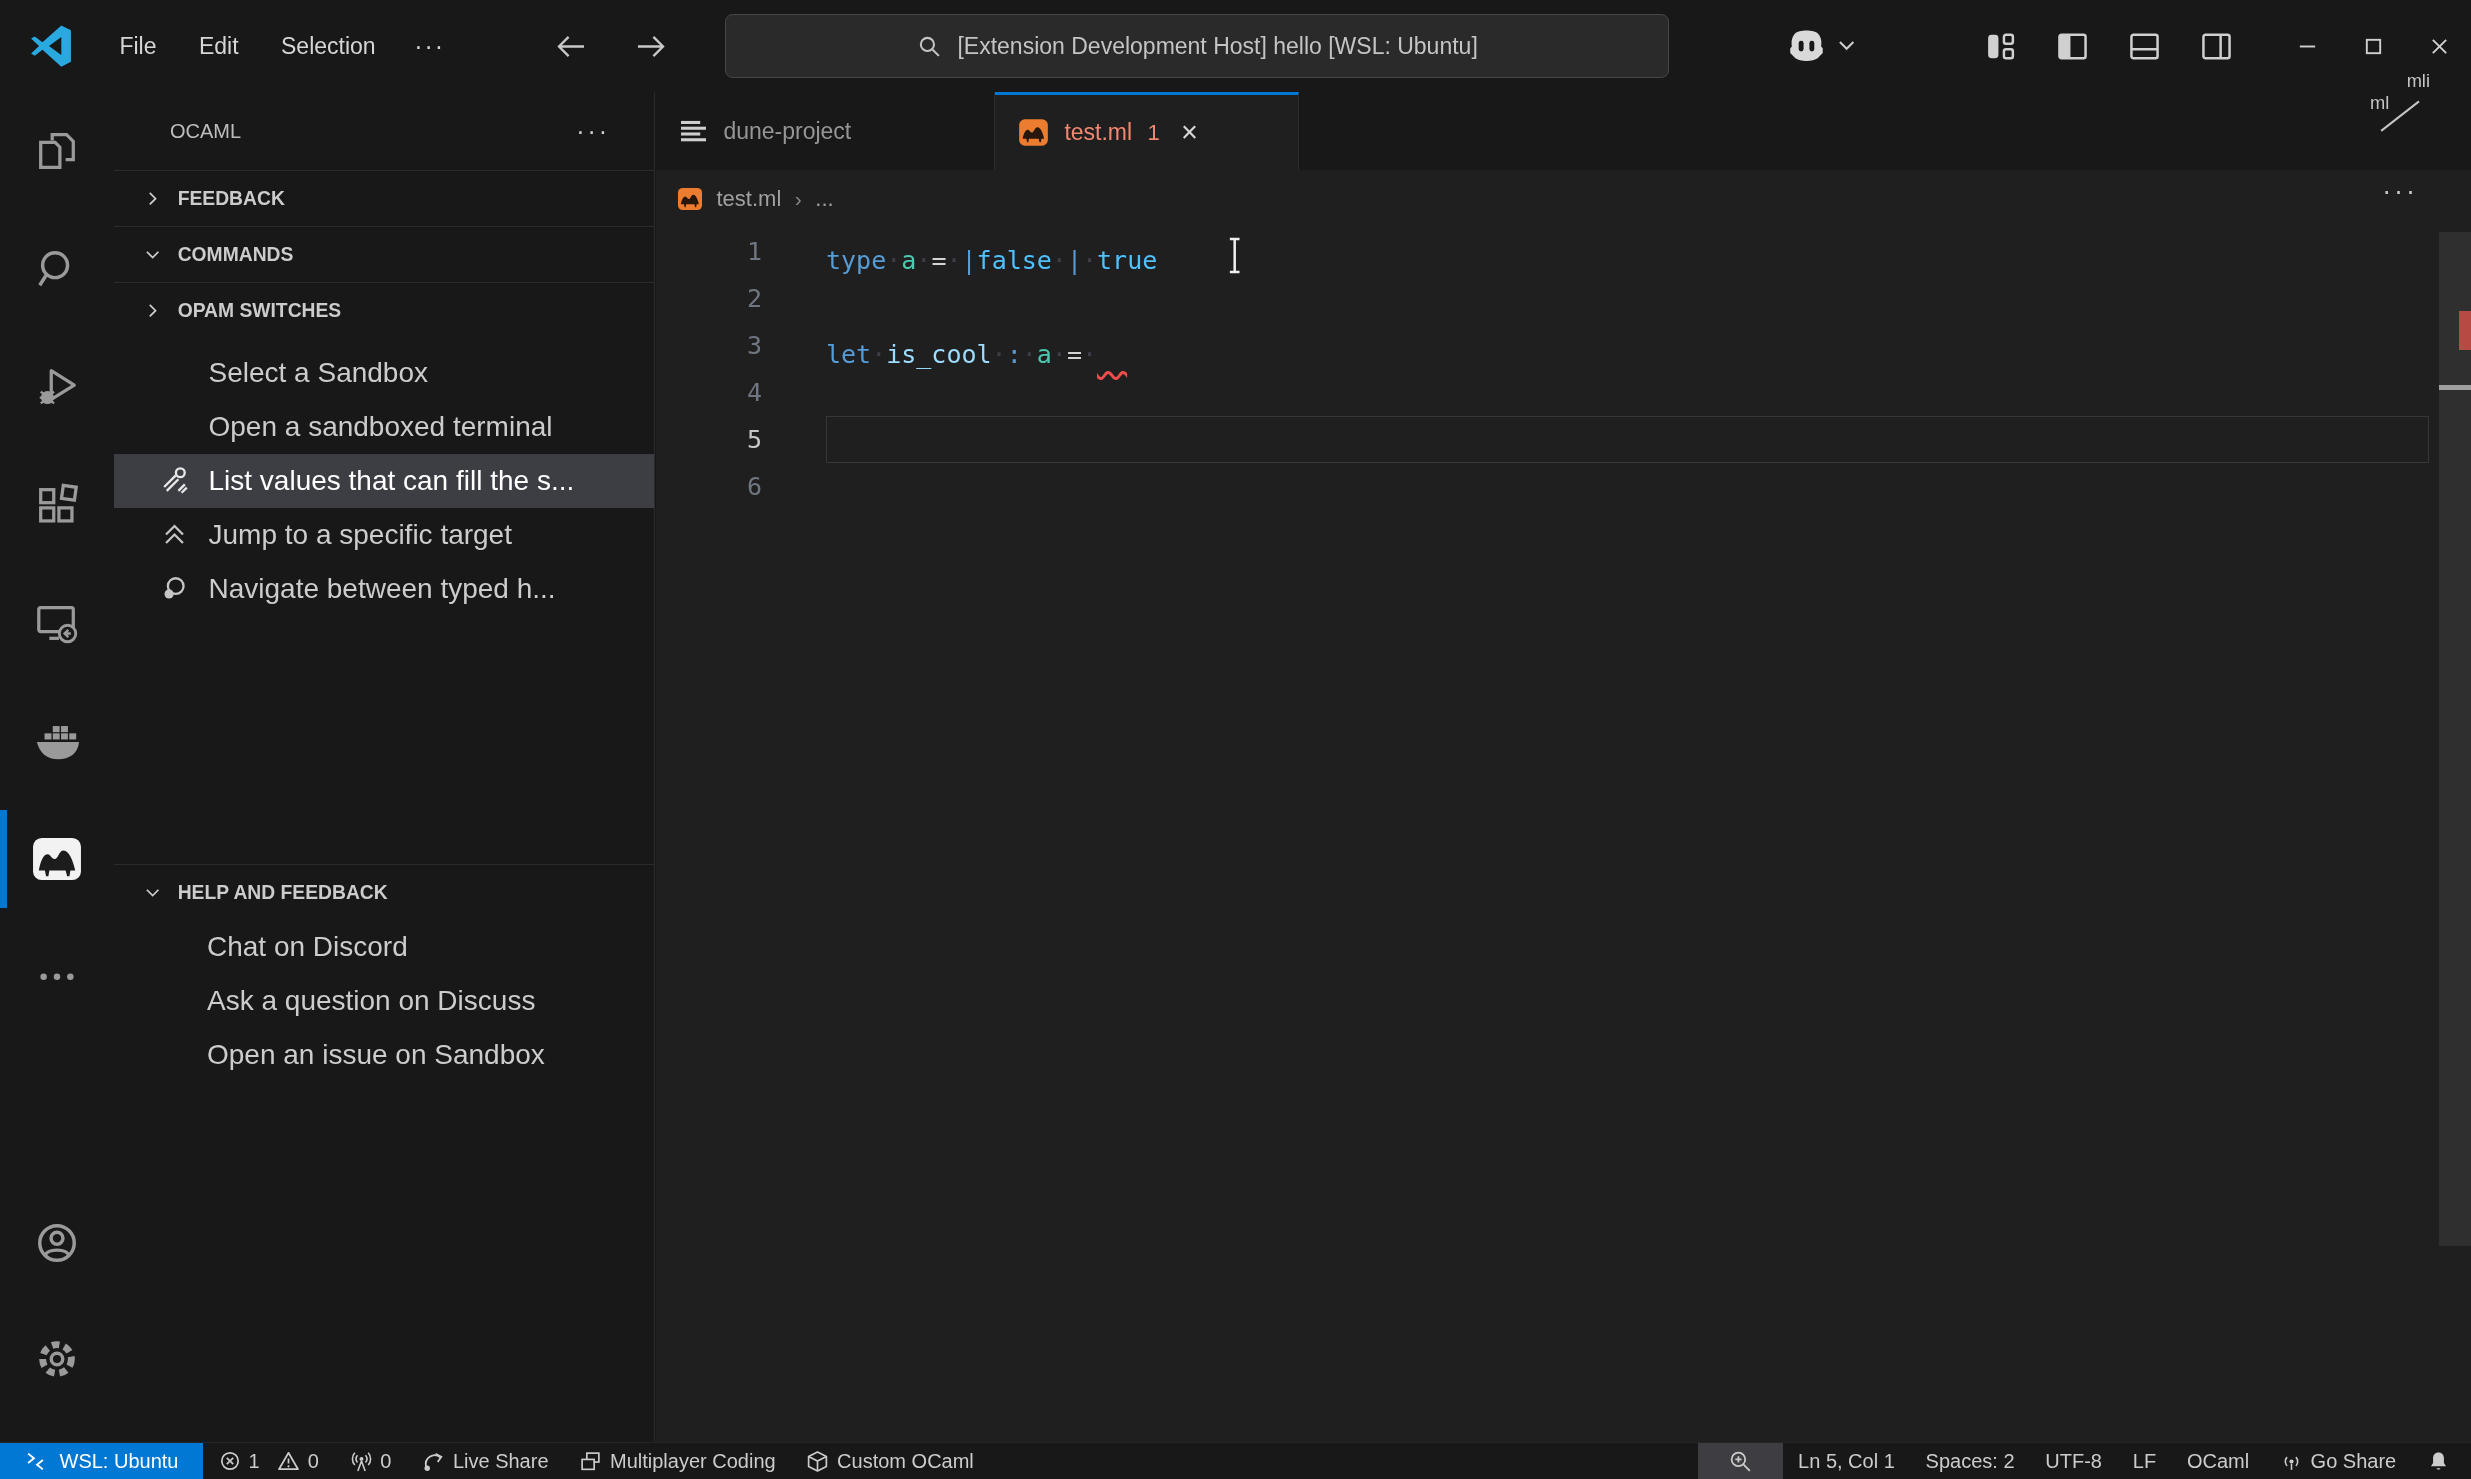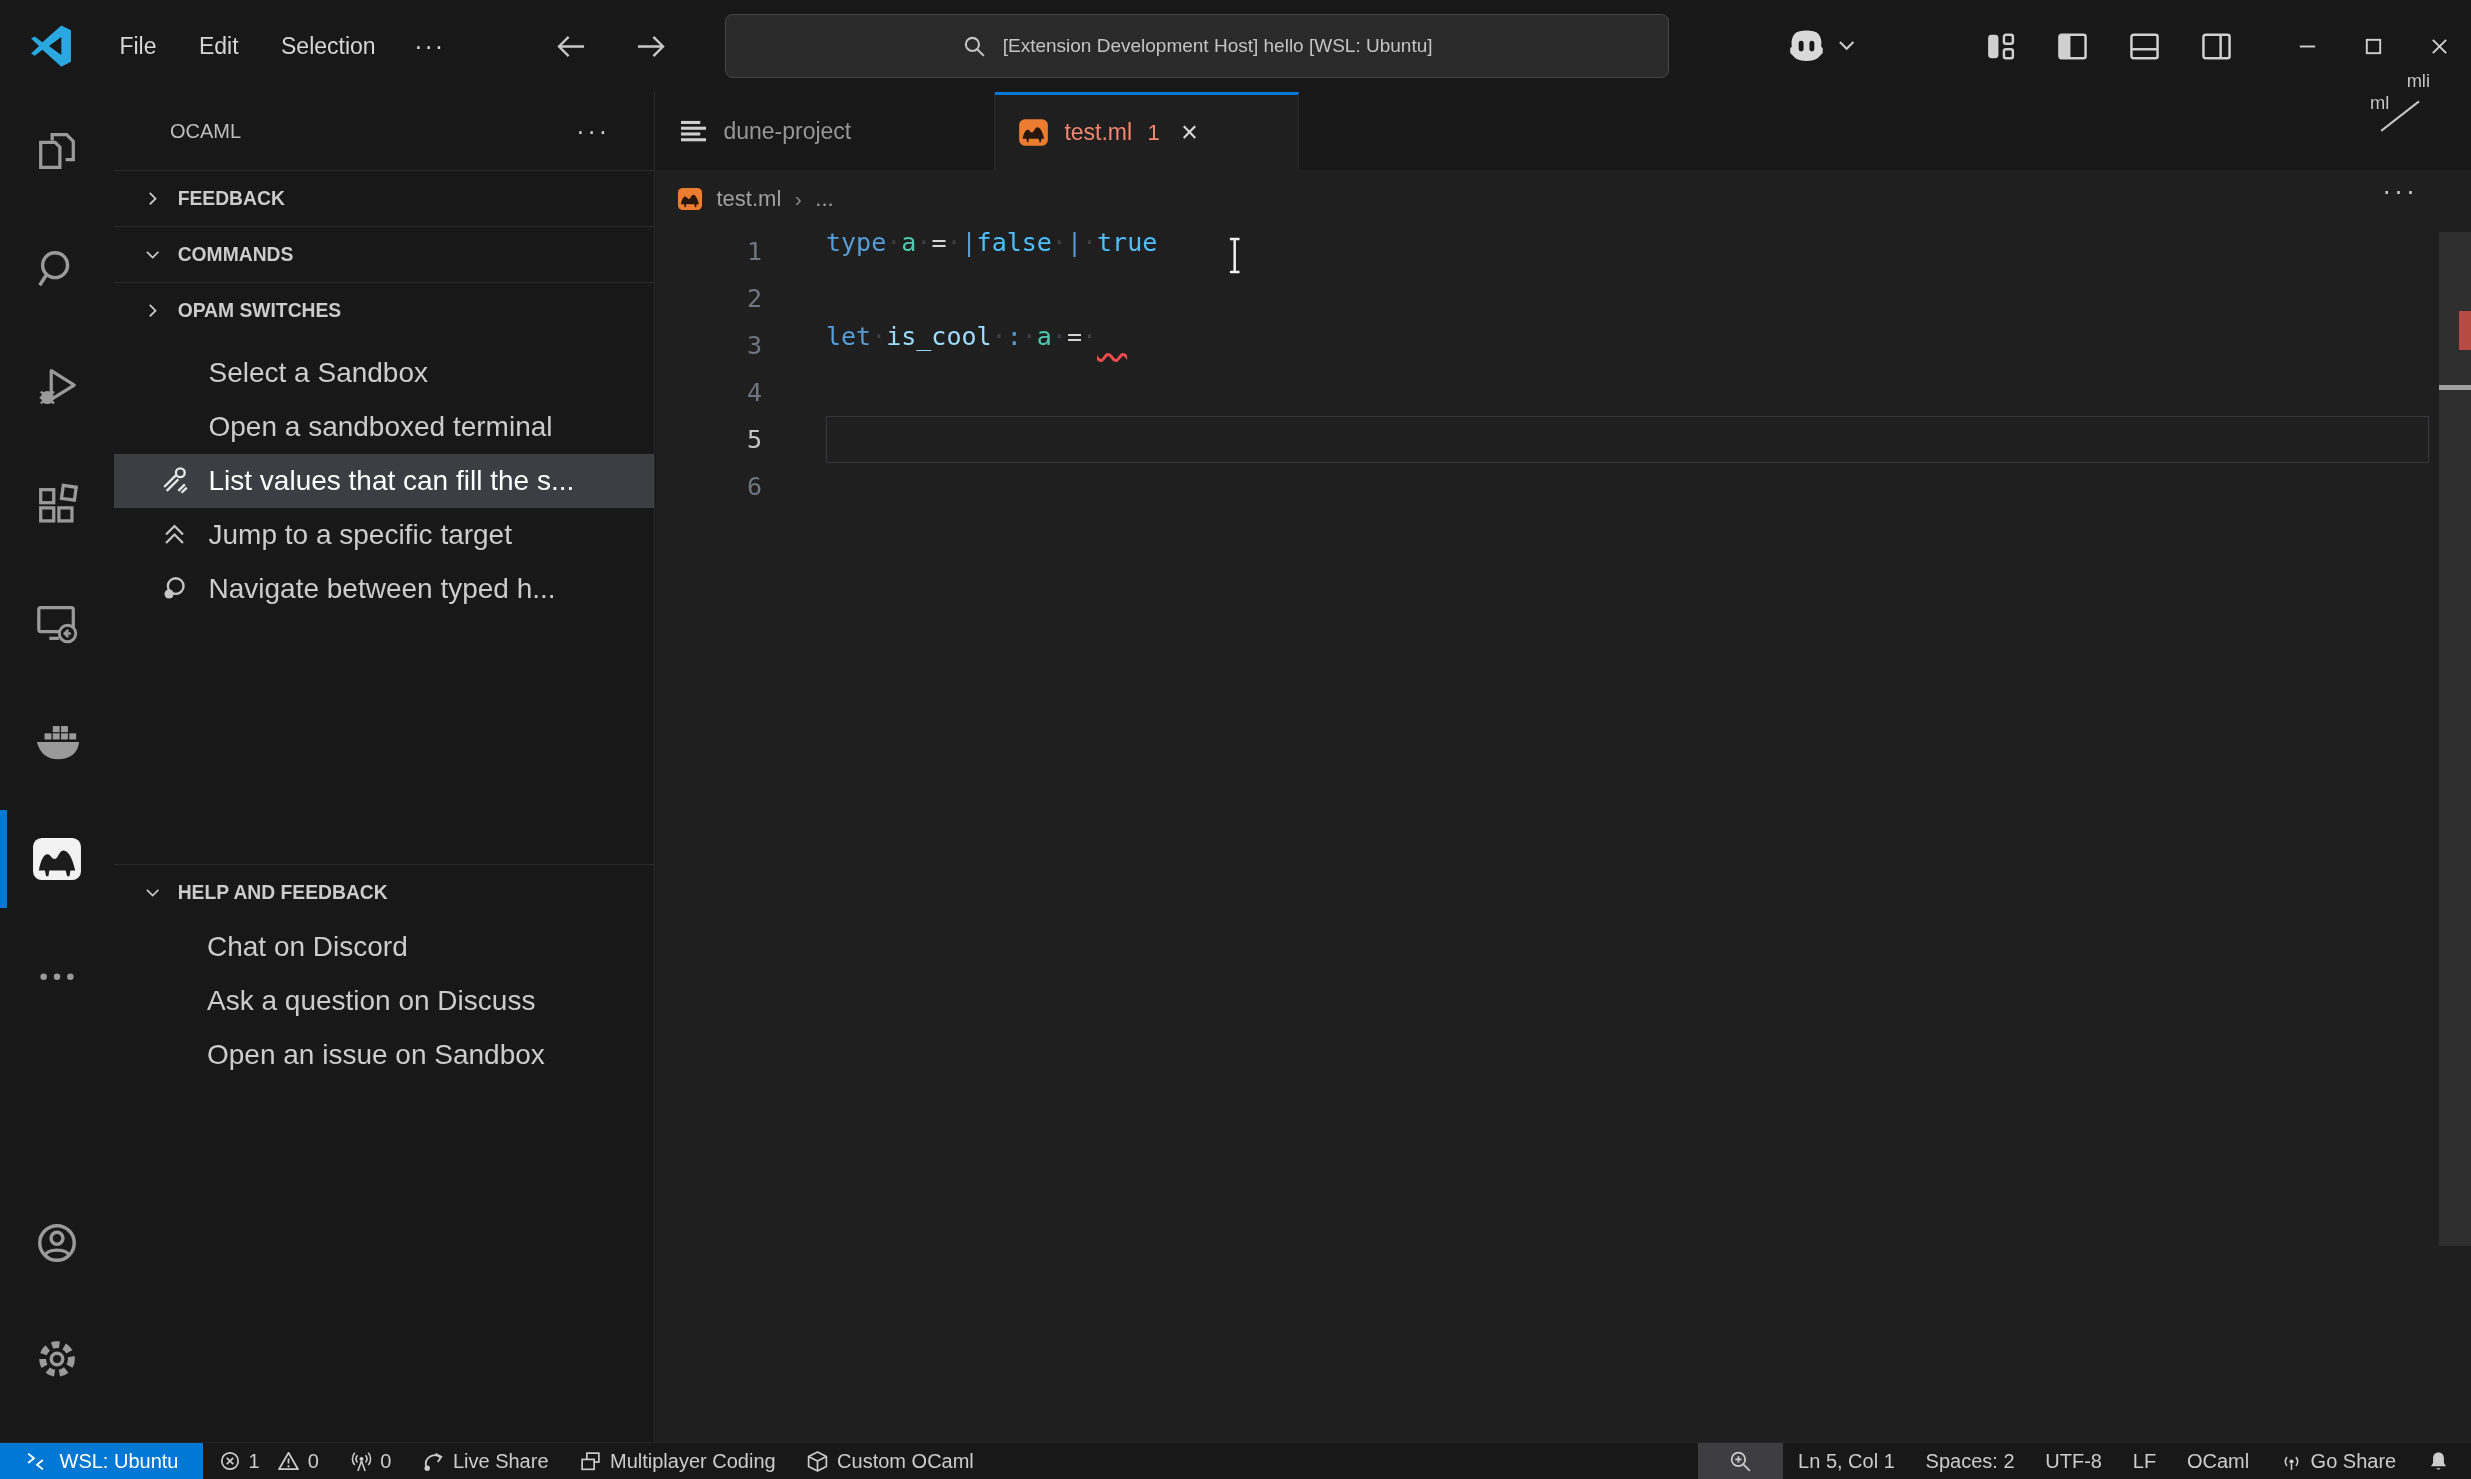--- a/index.html
+++ b/index.html
@@ -10,21 +10,21 @@
   
   .titlebar { position:absolute; left:0; top:0; width:2472px; height:92px;
     display:flex; align-items:center; background:#181818; }
   .tb-logo { margin-left:29px; width:44px; height:44px; }
   .tb-menus { display:flex; align-items:center; margin-left:29px; gap:7.7px; font-size:23px; color:#d6d6d6;}
   .tb-menu { padding:7.7px 17.4px; border-radius:7.7px; cursor:default; }
   .tb-overflow { padding:7.7px 13.5px; font-size:25px; letter-spacing:1.9px; color:#d6d6d6;}
   .tb-nav { display:flex; align-items:center; gap:46px; margin-left:97px; }
   .cmd-center { margin-left:58px; width:944px; height:64px; background:#2a2a2b;
     border:1px solid #47474a; border-radius:7.7px; display:flex; align-items:center;
-    justify-content:center; gap:15.4px; font-size:19px; color:#c4c4c4; }
+    justify-content:center; gap:15.4px; font-size:23px; color:#c4c4c4; }
   .tb-right { margin-left:auto; display:flex; align-items:center; height:100%; }
   .tb-copilot { display:flex; align-items:center; gap:9.7px; margin-right:126px; }
   .tb-layouts { display:flex; align-items:center; gap:35px; margin-right:39px; }
   .win-controls { display:flex; align-items:center; }
   .win-btn { width:66px; height:92px; display:flex; align-items:center; justify-content:center; color:#d0d0d0;}
 
   
   .activitybar { position:absolute; left:0; top:92px; width:114px; bottom:37px;
     background:#181818; display:flex; flex-direction:column; }
   .ab-item { position:relative; height:118px; display:flex; align-items:center; justify-content:center; }
@@ -66,21 +66,21 @@
 
   .breadcrumb { height:58px; display:flex; align-items:center; gap:13.5px; padding-left:21px;
     font-size:22px; color:#a0a0a0; }
   .bc-sep { color:#8a8a8a; font-size:21px; }
 
   .code-area { position:relative; flex:1; font-family:"DejaVu Sans Mono","Liberation Mono",monospace;
     font-size:25px; }
   .code-line { height:47px; display:flex; align-items:center; }
   .gutter { width:170px; flex:0 0 170px; text-align:right; padding-right:64px; color:#6e7681; }
   .line-content { flex:1; white-space:pre; letter-spacing:0; margin-right:42px; height:100%;
-    display:flex; align-items:flex-start; }
+    display:flex; align-items:flex-end; }
   .code-line.current .gutter { color:#c6c6c6; }
   .code-line.current .line-content { border:1px solid #36363b; }
   .squiggle { text-decoration:underline; text-decoration-style:wavy; text-decoration-color:#f14c4c;
     text-decoration-thickness:2.9px; text-underline-offset:7.7px; }
 
   .scrollbar { position:absolute; top:3.9px; right:0; width:32px; height:1014px; background:rgba(121,121,121,0.18); }
   .ov-error { position:absolute; top:79px; right:0; width:11.6px; height:39px; background:#b84a44; }
   .ov-cursor { position:absolute; top:153px; left:0; right:0; height:4.8px; background:#9f9f9f; }
   .mouse-cursor { position:absolute; left:570px; top:7.7px; }
 

